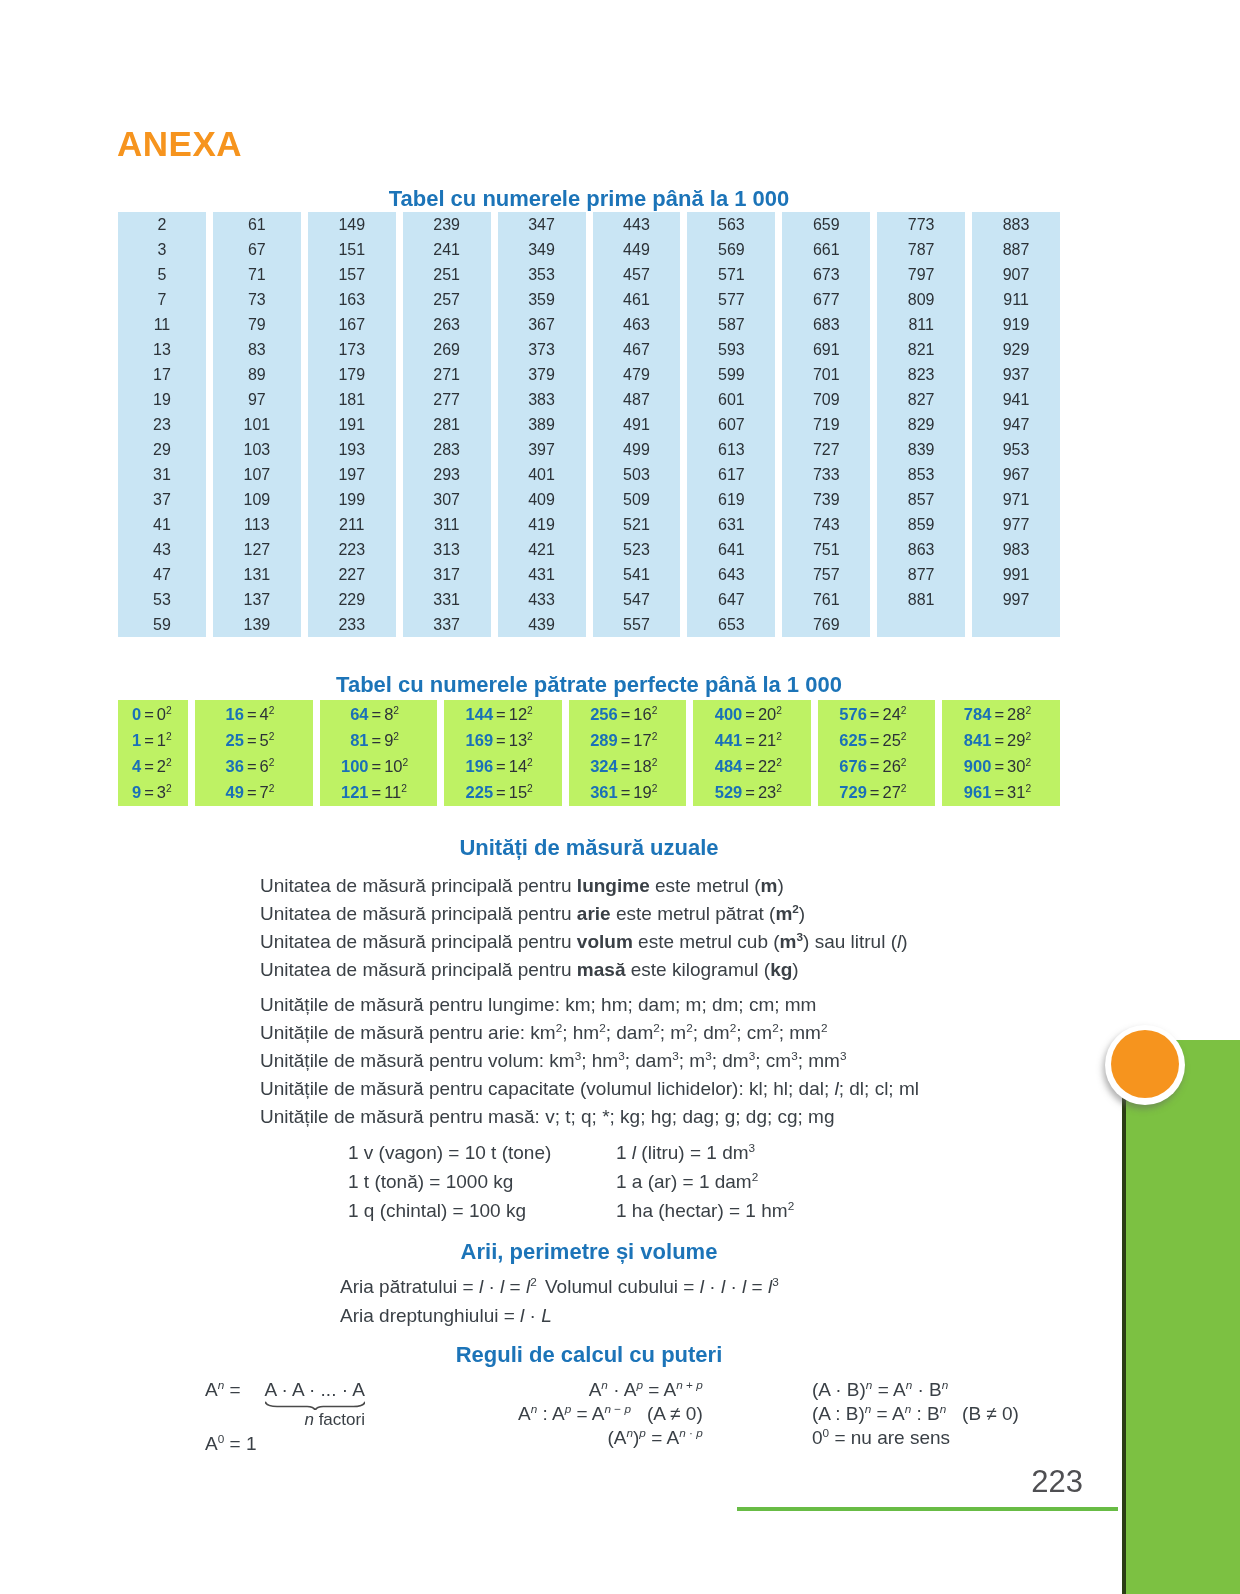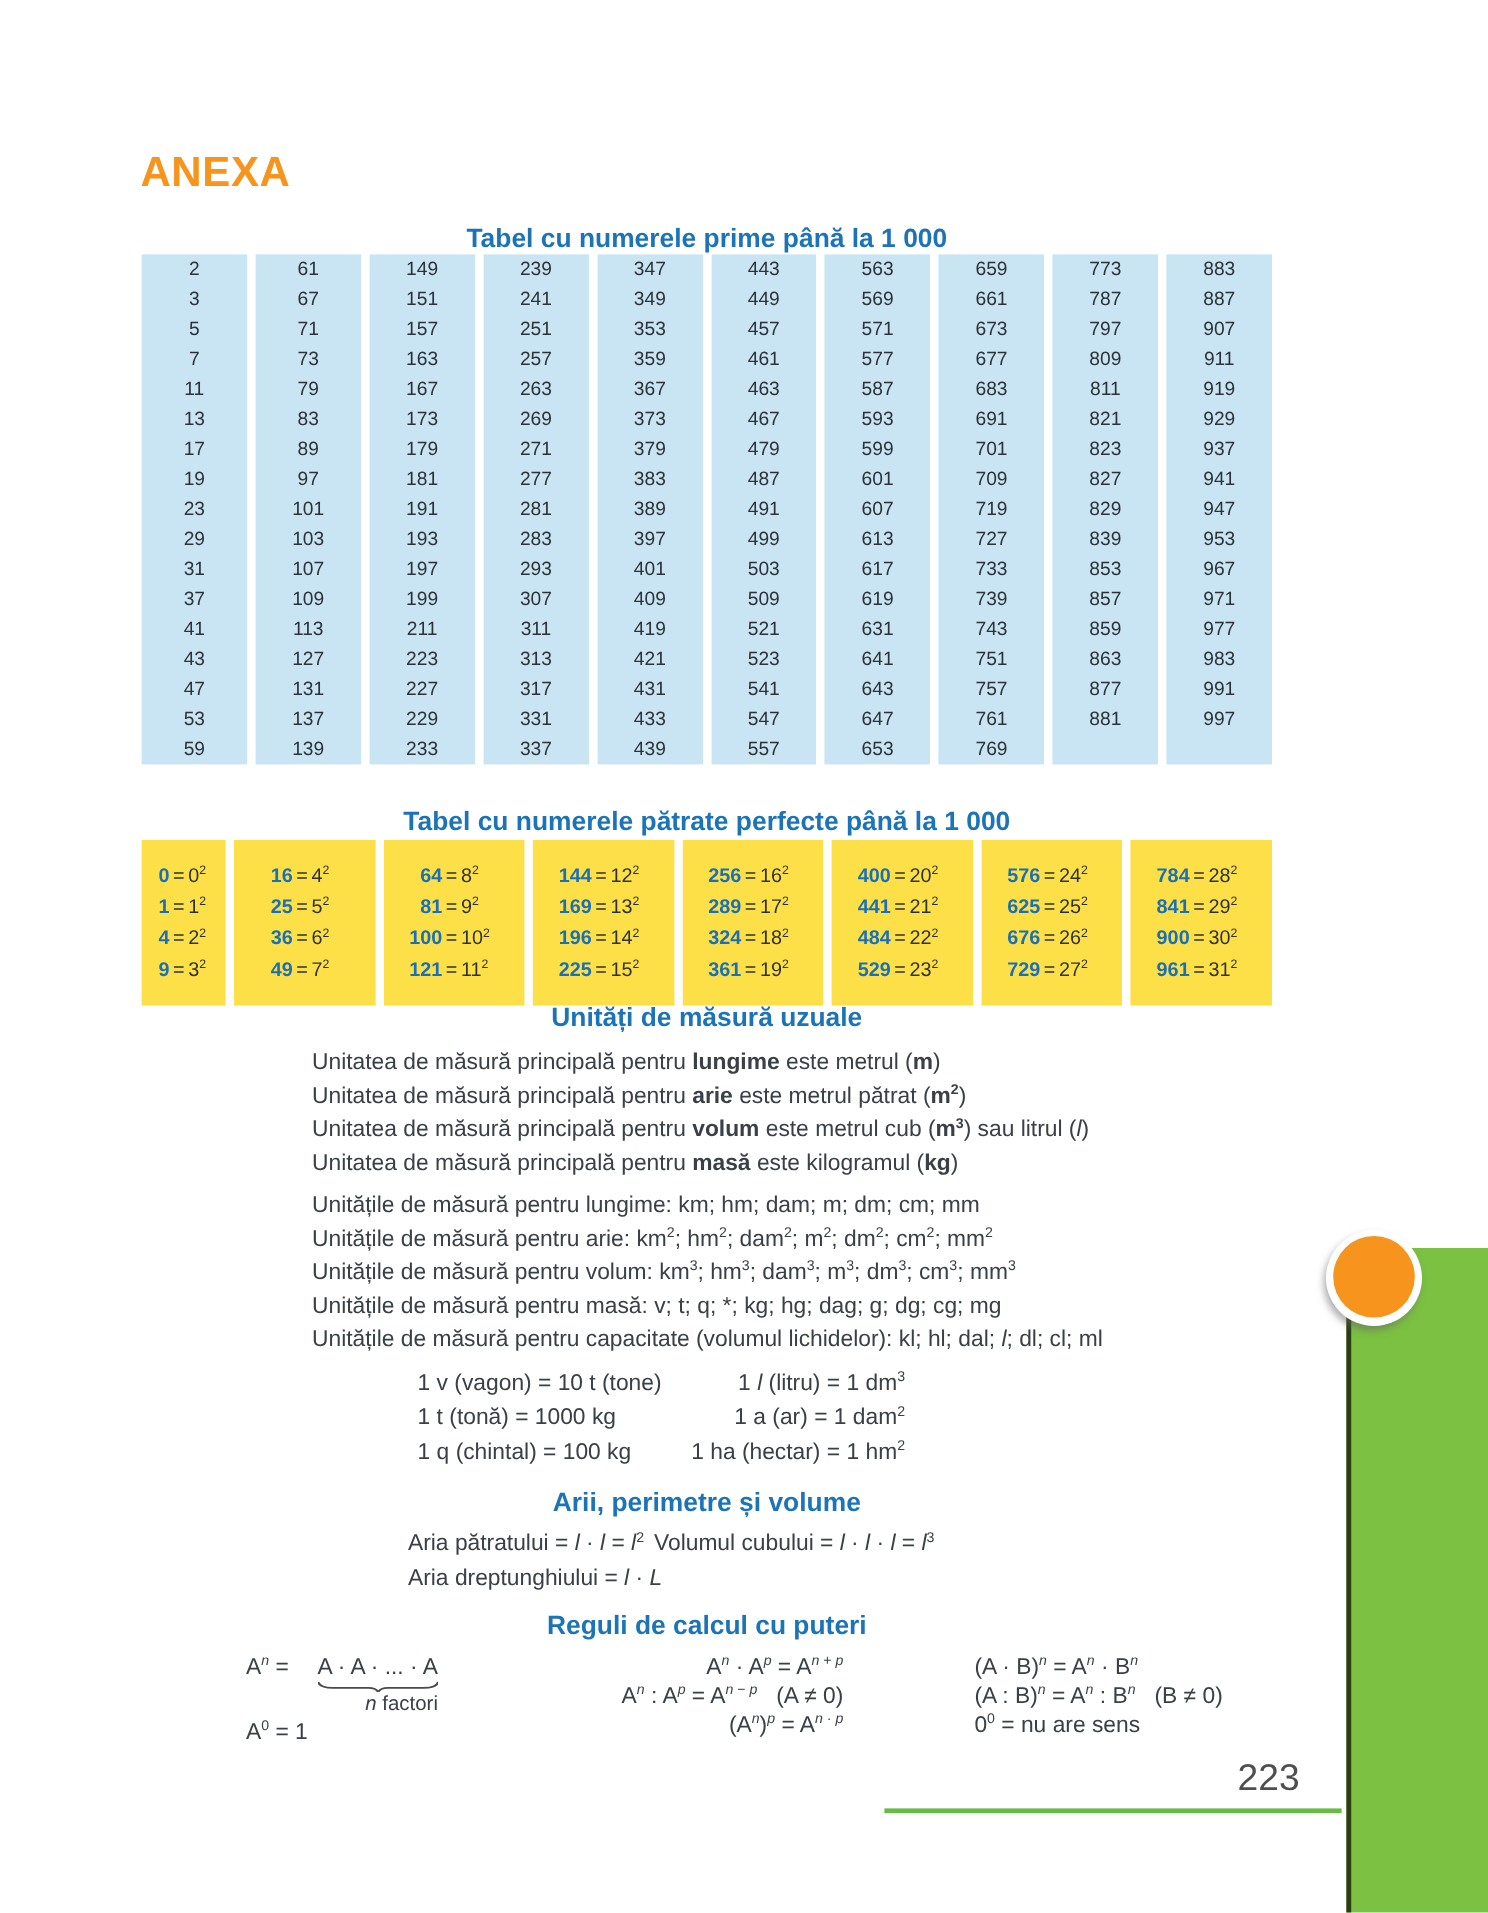--- a/index.html
+++ b/index.html
@@ -11,35 +11,35 @@
   .heading{position:absolute;left:118px;width:942px;text-align:center;font-weight:bold;color:#1c74b8;font-size:22px;}
   #t1{top:186px;} #t2{top:672px;} #t-units{top:835px;} #t-areas{top:1239px;} #t-powers{top:1342px;}
 
   
   .prime-grid{position:absolute;left:118px;top:212px;width:942px;display:grid;grid-template-columns:repeat(10,1fr);gap:7px;}
   .prime-col{background:#c9e5f4;min-height:425px;}
   .prime-cell{height:25px;line-height:25px;text-align:center;font-size:16px;color:#2c3237;}
 
   
   .sq-grid{position:absolute;left:118px;top:700px;width:942px;display:grid;grid-template-columns:70px repeat(7,1fr);gap:7px;}
-  .sq-col{background:#fde047;padding:17px 0;}
+  .sq-col{background:#bef264;padding:1px 0;}
   .sq-cell{height:26px;line-height:26px;text-align:center;font-size:16.5px;white-space:nowrap;color:#2c3237;}
   .sq-n{display:inline-block;width:40px;text-align:right;font-weight:bold;color:#1a70b8;}
   .sq-eq{padding:0 3px;}
   .sq-rest{display:inline-block;width:44px;text-align:left;}
   .sq-col:first-child .sq-n{width:14px;}
   .sq-col:first-child .sq-rest{width:22px;}
 
   sup{font-size:62%;vertical-align:super;line-height:0;}
 
   .body-block{position:absolute;font-size:19px;color:#3a4046;}
   .body-block .line{white-space:nowrap;}
   #principal{left:260px;top:872px;} #principal .line{height:28px;line-height:28px;}
   #unit-lists{left:260px;top:991px;} #unit-lists .line{height:28px;line-height:28px;}
-  #conv-left{left:348px;top:1138px;} #conv-right{left:576px;top:1138px;text-align:right;}
+  #conv-left{left:348px;top:1138px;} #conv-right{left:616px;top:1138px;}
   #conv-left .line,#conv-right .line{height:29px;line-height:29px;}
   #areas-left{left:340px;top:1272px;} #areas-right{left:545px;top:1272px;}
   #areas-left .line,#areas-right .line{height:29px;line-height:29px;}
 
   #powers-col1{left:205px;top:1378px;}
   #powers-col2{left:518px;top:1378px;text-align:right;} #powers-col3{left:812px;top:1378px;}
   #powers-col2 .line,#powers-col3 .line{height:24px;line-height:24px;}
   .pow-def{display:flex;align-items:flex-start;line-height:24px;}
   .pow-lead{line-height:24px;}
   .pow-braced{display:inline-flex;flex-direction:column;align-items:flex-end;margin-left:24px;}
@@ -310,22 +310,22 @@
   <div class="body-block" id="principal">
       <div class="line">Unitatea de măsură principală pentru <b>lungime</b> este metrul (<b>m</b>)</div>
       <div class="line">Unitatea de măsură principală pentru <b>arie</b> este metrul pătrat (<b>m<sup>2</sup></b>)</div>
       <div class="line">Unitatea de măsură principală pentru <b>volum</b> este metrul cub (<b>m<sup>3</sup></b>) sau litrul (<i>l</i>)</div>
       <div class="line">Unitatea de măsură principală pentru <b>masă</b> este kilogramul (<b>kg</b>)</div>
     </div>
   <div class="body-block" id="unit-lists">
       <div class="line">Unitățile de măsură pentru lungime: km; hm; dam; m; dm; cm; mm</div>
       <div class="line">Unitățile de măsură pentru arie: km<sup>2</sup>; hm<sup>2</sup>; dam<sup>2</sup>; m<sup>2</sup>; dm<sup>2</sup>; cm<sup>2</sup>; mm<sup>2</sup></div>
       <div class="line">Unitățile de măsură pentru volum: km<sup>3</sup>; hm<sup>3</sup>; dam<sup>3</sup>; m<sup>3</sup>; dm<sup>3</sup>; cm<sup>3</sup>; mm<sup>3</sup></div>
+      <div class="line">Unitățile de măsură pentru capacitate (volumul lichidelor): kl; hl; dal; <i>l</i>; dl; cl; ml</div>
       <div class="line">Unitățile de măsură pentru masă: v; t; q; *; kg; hg; dag; g; dg; cg; mg</div>
-      <div class="line">Unitățile de măsură pentru capacitate (volumul lichidelor): kl; hl; dal; <i>l</i>; dl; cl; ml</div>
     </div>
   <div class="body-block" id="conv-left">
       <div class="line">1 v (vagon) = 10 t (tone)</div>
       <div class="line">1 t (tonă) = 1000 kg</div>
       <div class="line">1 q (chintal) = 100 kg</div>
     </div>
   <div class="body-block" id="conv-right">
       <div class="line">1 <i>l</i> (litru) = 1 dm<sup>3</sup></div>
       <div class="line">1 a (ar) = 1 dam<sup>2</sup></div>
       <div class="line">1 ha (hectar) = 1 hm<sup>2</sup></div>

